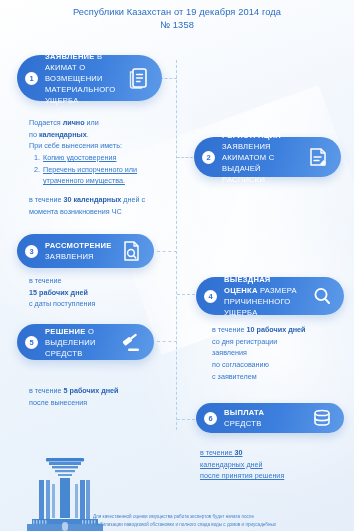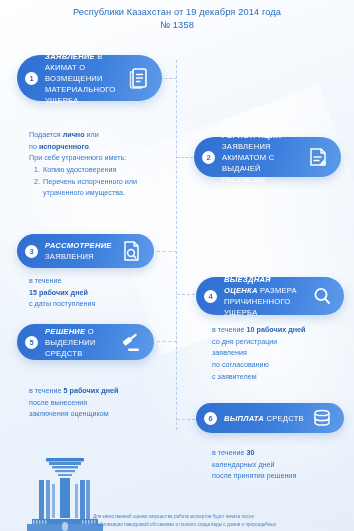--- a/index.html
+++ b/index.html
@@ -92,21 +92,21 @@
     margin-right: 7px;
   }
   .card-title {
     flex: 1 1 auto;
     color: #ffffff;
     font-size: 7.6px;
     line-height: 1.45;
     letter-spacing: .25px;
     text-transform: uppercase;
   }
-  .card-title b { font-weight: bold; font-style: italic; }
+  .card-title b { font-weight: bold; }
   .card-title span { font-weight: normal; }
   .card-icon {
     flex: 0 0 auto;
     margin-left: 8px;
     display: flex;
     align-items: center;
     justify-content: center;
   }
   .card-icon svg { display: block; }
 
@@ -115,20 +115,21 @@
     position: absolute;
     font-size: 7.2px;
     line-height: 1.62;
     color: #3579ce;
   }
   .note b { font-weight: bold; color: #2a62b4; }
   .note .gap { display: block; height: 7px; }
   .note ol {
     margin: 0;
     padding-left: 13px;
+    text-decoration: underline;
   }
   .note ol li { padding-left: 1px; }
 
   
   .footer-note {
     position: absolute;
     left: 93px;
     bottom: 2px;
     width: 255px;
     font-size: 4.6px;
@@ -173,33 +174,36 @@
     <svg width="22" height="24" viewBox="0 0 22 24">
       <rect x="5" y="3" width="13" height="18" rx="2" fill="none" stroke="#ffffff" stroke-width="1.6"></rect>
       <path d="M5 6 L2.5 6 L2.5 20 A2 2 0 0 0 4.5 22 L14 22" fill="none" stroke="#ffffff" stroke-width="1.4" opacity=".85"></path>
       <line x1="8.5" y1="8.5" x2="14.5" y2="8.5" stroke="#ffffff" stroke-width="1.4" stroke-linecap="round"></line>
       <line x1="8.5" y1="12" x2="14.5" y2="12" stroke="#ffffff" stroke-width="1.4" stroke-linecap="round"></line>
       <line x1="8.5" y1="15.5" x2="12" y2="15.5" stroke="#ffffff" stroke-width="1.4" stroke-linecap="round"></line>
     </svg>
   </div>
 </div>
 
-<div class="note" style="left:29px; top:117px; width:140px;margin-top:12px;">
+<div class="note" style="left:29px; top:117px; width:140px;">
   <div>
     <span>Подается </span><b>лично</b><span> или</span>
   </div>
   <div>
-    <span>по </span><b>испорченного</b><span>.</span>
-  </div>
-  <div>При себе утраченного иметь:</div>
+    <span>по </span><b>календарных</b><span>.</span>
+  </div>
+  <div>При себе вынесения иметь:</div>
   <ol>
     <li>Копию удостоверения</li>
     <li>Перечень испорченного или утраченного имущества.</li>
   </ol>
   <span class="gap"></span>
+  <div>
+    <span>в течение </span><b>30 календарных</b><span> дней с момента возникновения ЧС</span>
+  </div>
 </div>
 
 <div class="card" style="left:194px; top:137px; width:147px; height:40px;">
   <div class="card-num">2</div>
   <div class="card-title">
     <b>РЕГИСТРАЦИЯ</b><span> ЗАЯВЛЕНИЯ АКИМАТОМ С ВЫДАЧЕЙ РАСПИСКИ</span>
   </div>
   <div class="card-icon">
     <svg width="22" height="24" viewBox="0 0 22 24">
       <path d="M4 4 H14 L18 8 V20 H4 Z" fill="none" stroke="#ffffff" stroke-width="1.5" stroke-linejoin="round"></path>
@@ -269,39 +273,38 @@
       <rect x="8" y="18.5" width="11" height="2.6" rx="1.3" fill="#ffffff"></rect>
     </svg>
   </div>
 </div>
 
 <div class="note" style="left:29px; top:385px; width:145px;">
   <div>
     <span>в течение </span><b>5 рабочих дней</b>
   </div>
   <div>после вынесения</div>
-  <div>заключения оценщиком</div>
 </div>
 
 <div class="card" style="left:196px; top:403px; width:148px; height:30px;">
   <div class="card-num">6</div>
   <div class="card-title">
     <b>ВЫПЛАТА</b><span> СРЕДСТВ</span>
   </div>
   <div class="card-icon">
     <svg width="20" height="20" viewBox="0 0 20 20">
       <ellipse cx="10" cy="5" rx="7" ry="2.6" fill="none" stroke="#ffffff" stroke-width="1.5"></ellipse>
       <path d="M3 5 V10 A7 2.6 0 0 0 17 10 V5" fill="none" stroke="#ffffff" stroke-width="1.5"></path>
       <path d="M3 10 A7 2.6 0 0 0 17 10" fill="none" stroke="#ffffff" stroke-width="1.3"></path>
       <path d="M3 10 V14.5 A7 2.6 0 0 0 17 14.5 V10" fill="none" stroke="#ffffff" stroke-width="1.5"></path>
     </svg>
   </div>
 </div>
 
-<div class="note" style="left:212px; top:447px; width:140px;">
+<div class="note" style="left:200px; top:447px; width:140px;text-decoration:underline;">
   <div>
     <span>в течение </span><b>30</b>
   </div>
   <div>календарных дней</div>
   <div>после принятия решения</div>
 </div>
 
 <svg class="building" viewBox="0 0 86 75">
   <g fill="#3f82cf">
     <rect x="24" y="2" width="38" height="3.5" rx="1.2"></rect>

